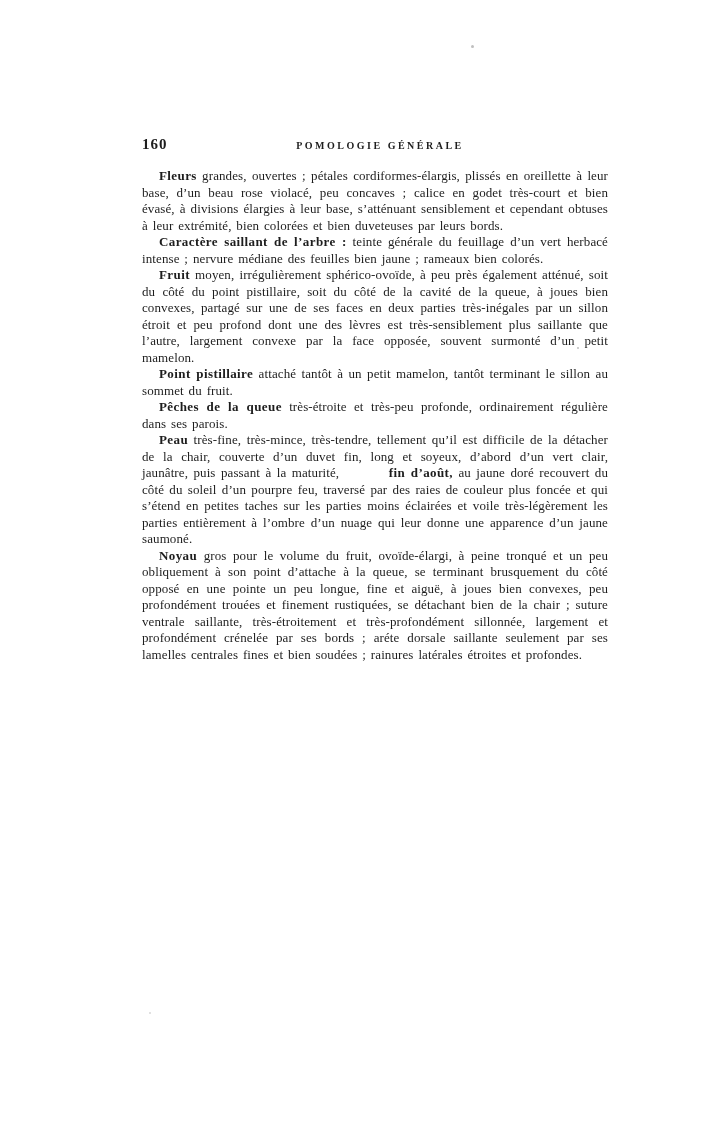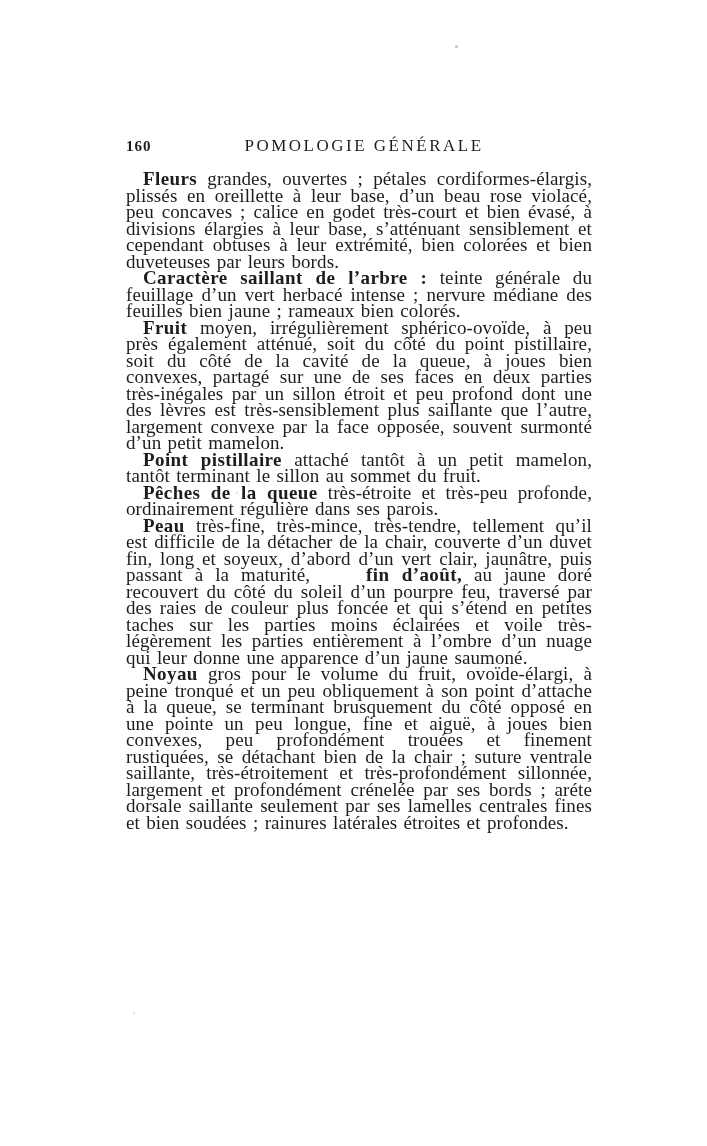--- a/index.html
+++ b/index.html
@@ -10,21 +10,21 @@
   body {
     width: 707px;
     height: 1146px;
     position: relative;
     font-family: "Liberation Serif", "DejaVu Serif", serif;
     color: #1d1d1d;
     overflow: hidden;
   }
   .sheet {
     position: absolute;
-    left: 0; top: 0;
+    left: 16px; top: 0;
     width: 647px; height: 1146px;
     background: #ffffff;
   }
   .text-block {
     position: absolute;
     left: 126px;
     top: 136px;
     width: 466px;
   }
   .running-head {
@@ -35,31 +35,31 @@
   .page-number {
     font-size: 15px;
     font-weight: bold;
     letter-spacing: 1px;
     width: 90px;
     flex: 0 0 auto;
   }
   .running-title {
     flex: 1 1 auto;
     text-align: center;
-    font-size: 17px;
-    font-weight: normal;
+    font-size: 10px;
+    font-weight: bold;
     letter-spacing: 2.5px;
     white-space: nowrap;
     padding-left: 10px;
   }
   p.para {
     margin: 0;
     text-align: justify;
     text-indent: 17px;
-    font-size: 19px;
+    font-size: 13px;
     line-height: 16.5px;
     word-spacing: 1.5px;
     letter-spacing: 0.1px;
   }
   .lead {
     font-weight: bold;
     letter-spacing: 0.4px;
   }
   .inline-bold {
     font-weight: bold;

